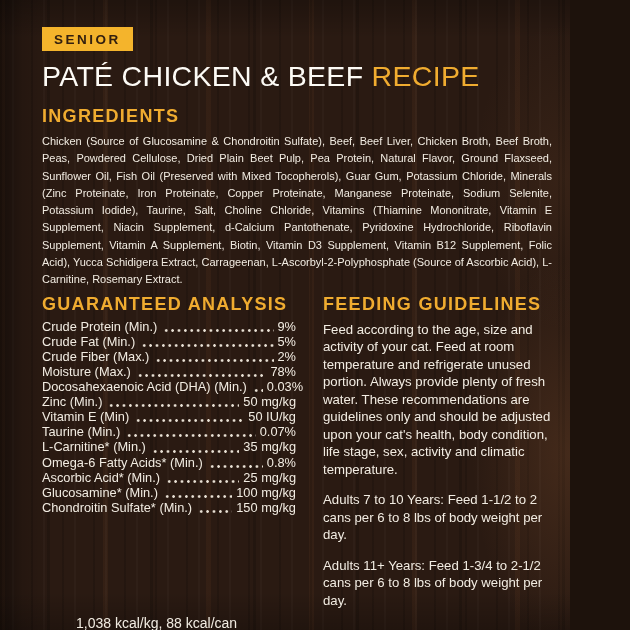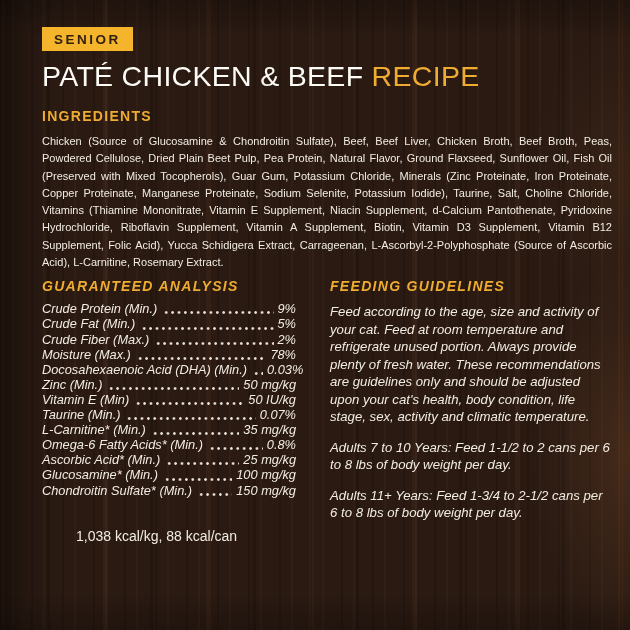--- a/index.html
+++ b/index.html
@@ -6,21 +6,21 @@
     --accent:#F0AC30;
     --badge:#F4B42C;
     --badge_text:#33200F;
     --text:#F2ECE2;
     --bg:#2A1A12;
   }
   *{margin:0;padding:0;box-sizing:border-box;}
   html,body{background:#1d120c;}
   .label{
     position:relative;
-    width:630px;height:630px;
+    width:570px;height:630px;
     overflow:hidden;
     font-family:"Liberation Sans",sans-serif;
     color:var(--text);
     padding:27px 18px 0 42px;
     background-color:var(--bg);
     background-image:
       linear-gradient(180deg, rgba(0,0,0,.25) 0%, rgba(0,0,0,0) 6%, rgba(0,0,0,0) 94%, rgba(0,0,0,.22) 100%),
       linear-gradient(90deg, rgba(0,0,0,.45) 0%, rgba(0,0,0,.12) 4%, rgba(0,0,0,0) 9%),
       radial-gradient(ellipse 140px 280px at 100% 72%, rgba(173,108,62,.20), rgba(0,0,0,0) 70%),
       radial-gradient(ellipse 130px 220px at 99% 28%, rgba(150,95,55,.12), rgba(0,0,0,0) 70%),
@@ -41,41 +41,40 @@
     font-size:28.5px;
     line-height:33px;
     font-weight:400;
     letter-spacing:.3px;
     color:#FDFBF6;
     white-space:nowrap;
   }
   .title .accent{color:var(--accent);}
   .sec-heading{
     color:var(--accent);
-    font-size:14px;
+    font-size:18px;
     line-height:24px;
     font-weight:700;
     letter-spacing:1.3px;
     white-space:nowrap;
   }
   .ingredients-heading{margin-top:11px;}
   .ingredients-text{
     margin-top:5px;
     font-size:11px;
     line-height:17.3px;
     text-align:justify;
     color:var(--text);
   }
   .columns{
     display:flex;
     margin-top:3px;
-    font-style:italic;
   }
   .col-left{width:254px;flex:0 0 254px;}
-  .col-right{flex:1 1 auto;margin-left:34px;}
+  .col-right{flex:1 1 auto;margin-left:27px;}
   .ga-rows{margin-top:3px;}
   .ga-row{
     display:flex;
     align-items:flex-end;
     font-size:12.8px;
     line-height:15.1px;
     color:var(--text);
   }
   .ga-label{white-space:nowrap;}
   .ga-value{white-space:nowrap;}

